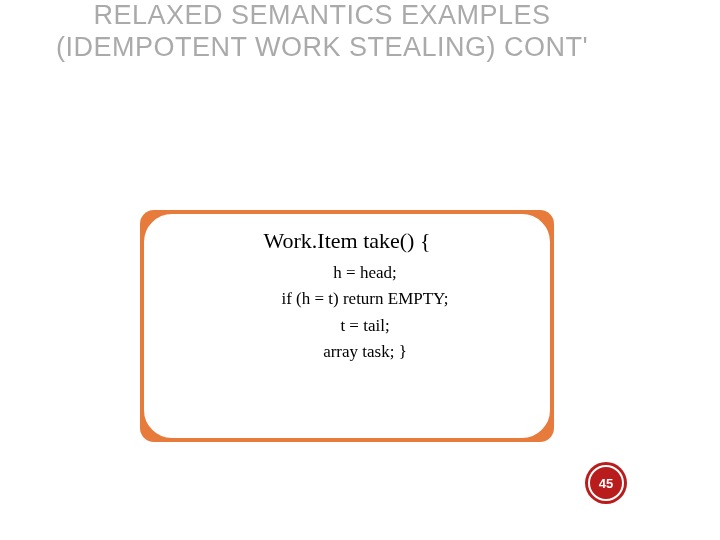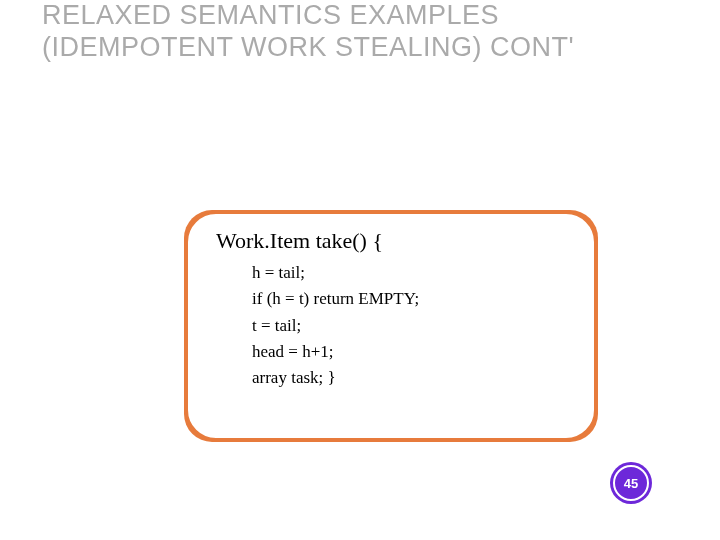--- a/index.html
+++ b/index.html
@@ -1,15 +1,15 @@
 <!DOCTYPE html>
 <html><head>
 <meta charset="utf-8">
 <style>
-  * { margin: 0; padding: 0; box-sizing: border-box; }
+  * { margin: 0; padding: 0; box-sizing: border-box; text-align: center; }
   body {
     width: 720px;
     height: 540px;
     background: #fff;
     position: relative;
     font-family: Arial, Helvetica, sans-serif;
     overflow: hidden;
   }
   .title {
     position: absolute;
@@ -22,23 +22,22 @@
     letter-spacing: 0.5px;
     line-height: 1.18;
   }
   .codebox {
     position: absolute;
     top: 210px;
     left: 140px;
     width: 414px;
     height: 232px;
     background: #e77b3c;
-    border-radius: 28px;
+    border-radius: 14px;
     padding: 2px;
-    margin-left: 44px;
   }
   .codebox-inner {
     width: 100%;
     height: 100%;
     background: #fff;
     border-radius: 30px;
     border: 2px solid #e77b3c;
     padding: 14px 28px 14px 28px;
   }
   .sig {
@@ -50,25 +49,25 @@
   .line {
     font-family: Georgia, 'Times New Roman', serif;
     font-size: 17px;
     color: #000;
     margin-left: 36px;
     line-height: 1.55;
   }
   .pagenum-wrap {
     position: absolute;
     top: 462px;
-    left: 610px;
+    left: 585px;
     width: 42px;
     height: 42px;
     border-radius: 50%;
-    background: #6d28d9;
+    background: #b91c1c;
     display: flex;
     align-items: center;
     justify-content: center;
   }
   .pagenum-wrap .inner {
     width: 36px;
     height: 36px;
     border-radius: 50%;
     border: 2px solid #fff;
     display: flex;
@@ -80,23 +79,22 @@
   }
 </style>
 </head>
 <body>
 
 <div class="title">RELAXED SEMANTICS EXAMPLES (IDEMPOTENT WORK STEALING) CONT'</div>
 
 <div class="codebox">
   <div class="codebox-inner">
     <div class="sig">Work.Item take() {</div>
-    <div class="line">h = tail;</div>
+    <div class="line">h = head;</div>
     <div class="line">if (h = t) return EMPTY;</div>
     <div class="line">t = tail;</div>
-    <div class="line">head = h+1;</div>
     <div class="line">array task; }</div>
   </div>
 </div>
 
 <div class="pagenum-wrap">
   <div class="inner">45</div>
 </div>
 
 </body></html>

